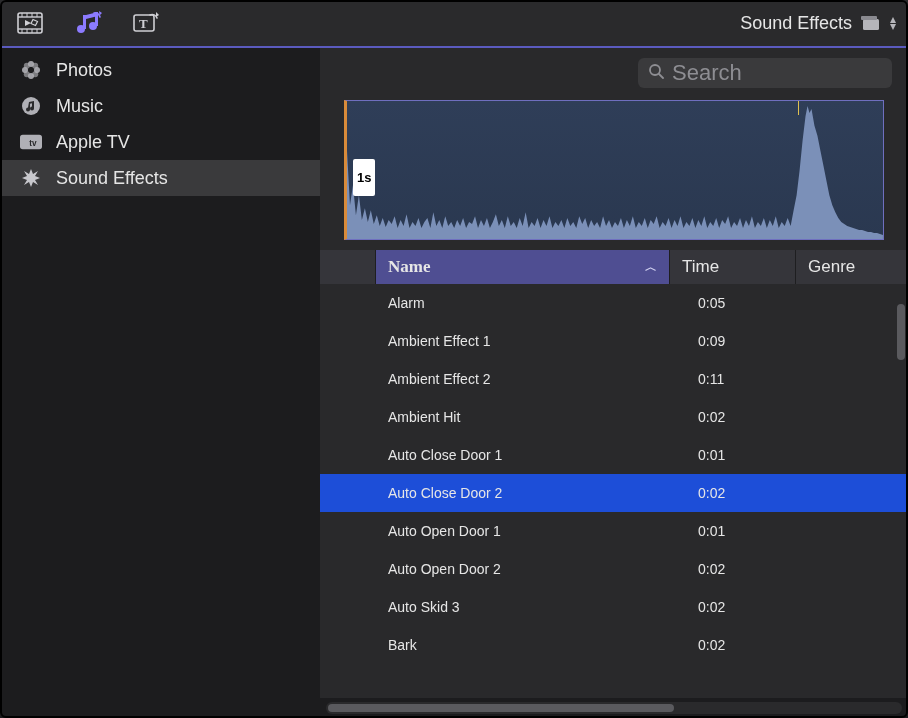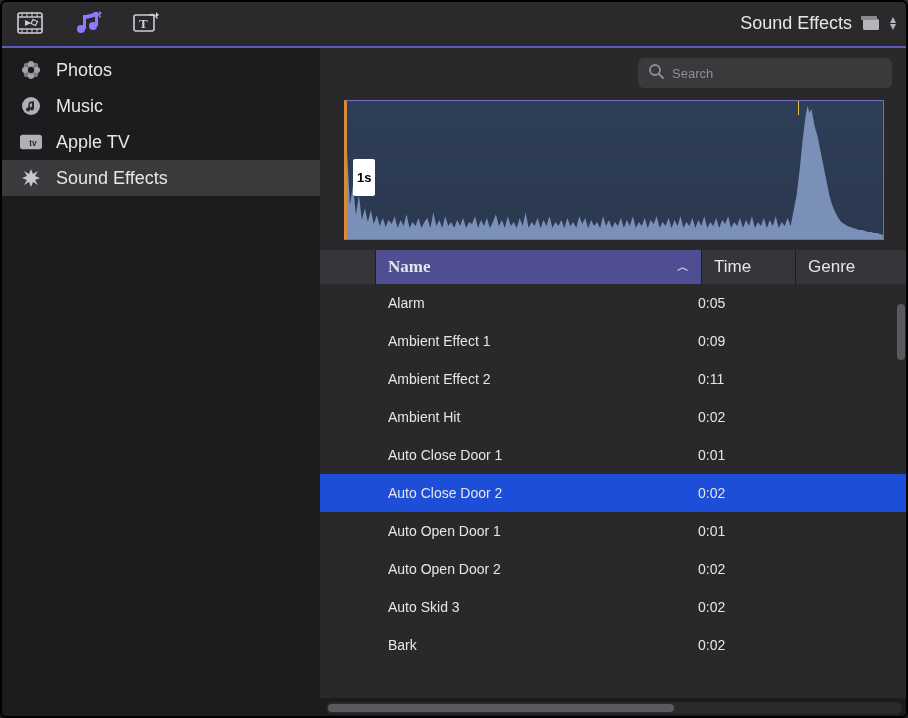--- a/index.html
+++ b/index.html
@@ -68,21 +68,21 @@
   .search {
     width: 254px; height: 30px;
     background: #3a3a3c;
     border-radius: 6px;
     display: flex; align-items: center;
     padding: 0 10px; gap: 8px;
     color: #8e8e93;
   }
   .search input {
     background: transparent; border: none; outline: none;
-    color: #e6e6e6; font-size: 13px; width: 100%;
+    color: #e6e6e6; font-size: 22px; width: 100%;
   }
   .search input::placeholder { color: #8e8e93; }
   
   .waveform-wrap {
     padding: 6px 24px 10px 24px;
   }
   .waveform {
     height: 140px;
     background: linear-gradient(#2f3e58, #2a3850);
     border: 1px solid #6f6fbf;
@@ -113,21 +113,21 @@
     user-select: none;
   }
   .th {
     display: flex; align-items: center;
     padding: 0 12px;
     border-right: 1px solid #1e1e20;
   }
   .th.spacer-col { width: 56px; background:#35353a; border-right:1px solid #1e1e20;}
   .th.name { flex: 1; background: #4f4e92; font-weight: 600; justify-content: space-between; font-family: Liberation Serif, serif;}
   .th.name .sort { font-size: 12px; color:#d0d0f0; }
-  .th.time { width: 94px; background:#35353a;}
+  .th.time { width: 126px; background:#35353a;}
   .th.genre { width: 112px; background:#35353a; border-right:none;}
   .tbody { display:flex; flex-direction:column; position:relative; }
   .row {
     display: flex; height: 38px;
     font-size: 14px;
     color: #e6e6e6;
     align-items: center;
   }
   .row .c-spacer { width: 56px; }
   .row .c-name { flex:1; padding-left:12px; }

